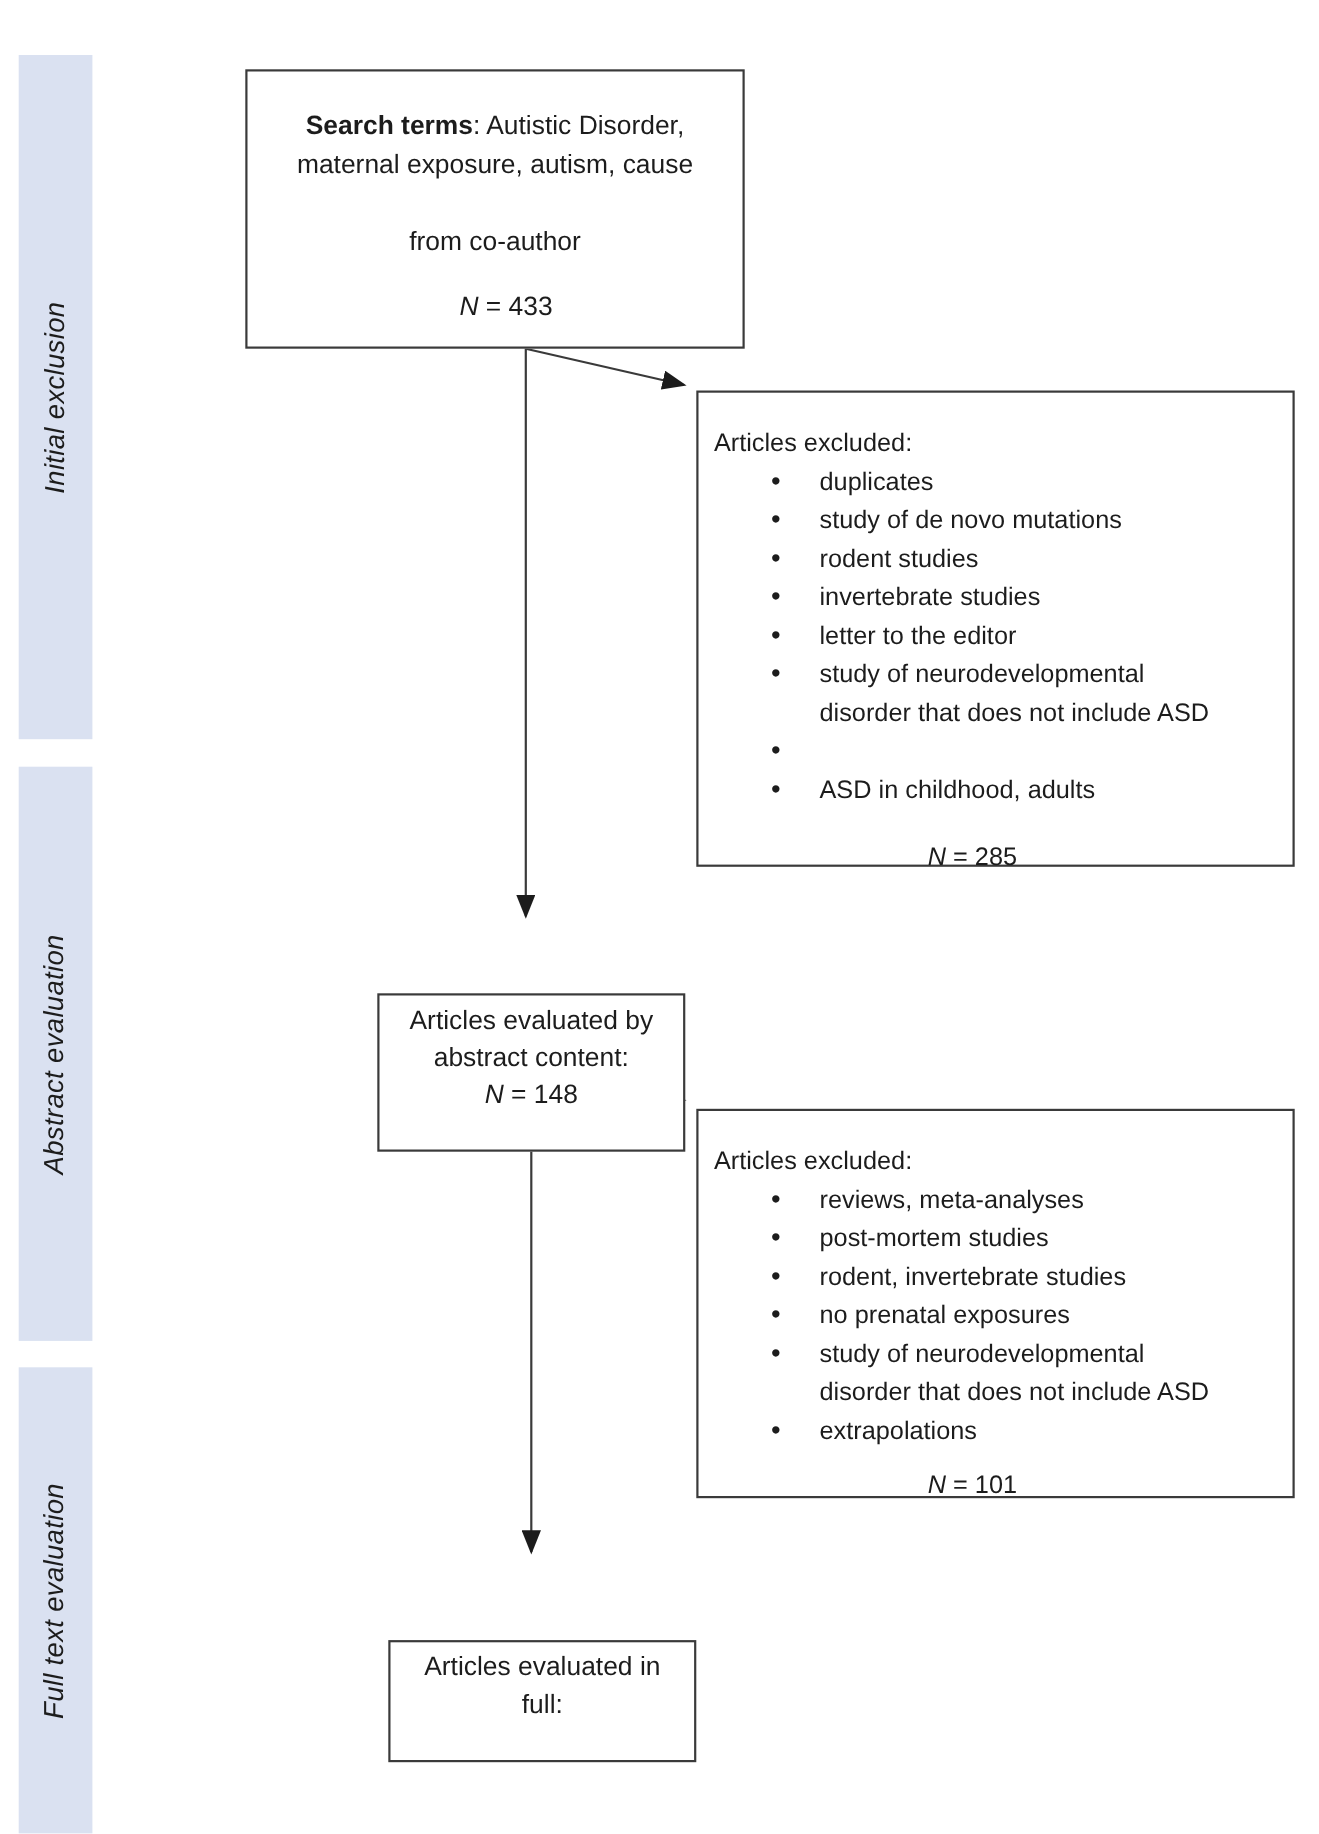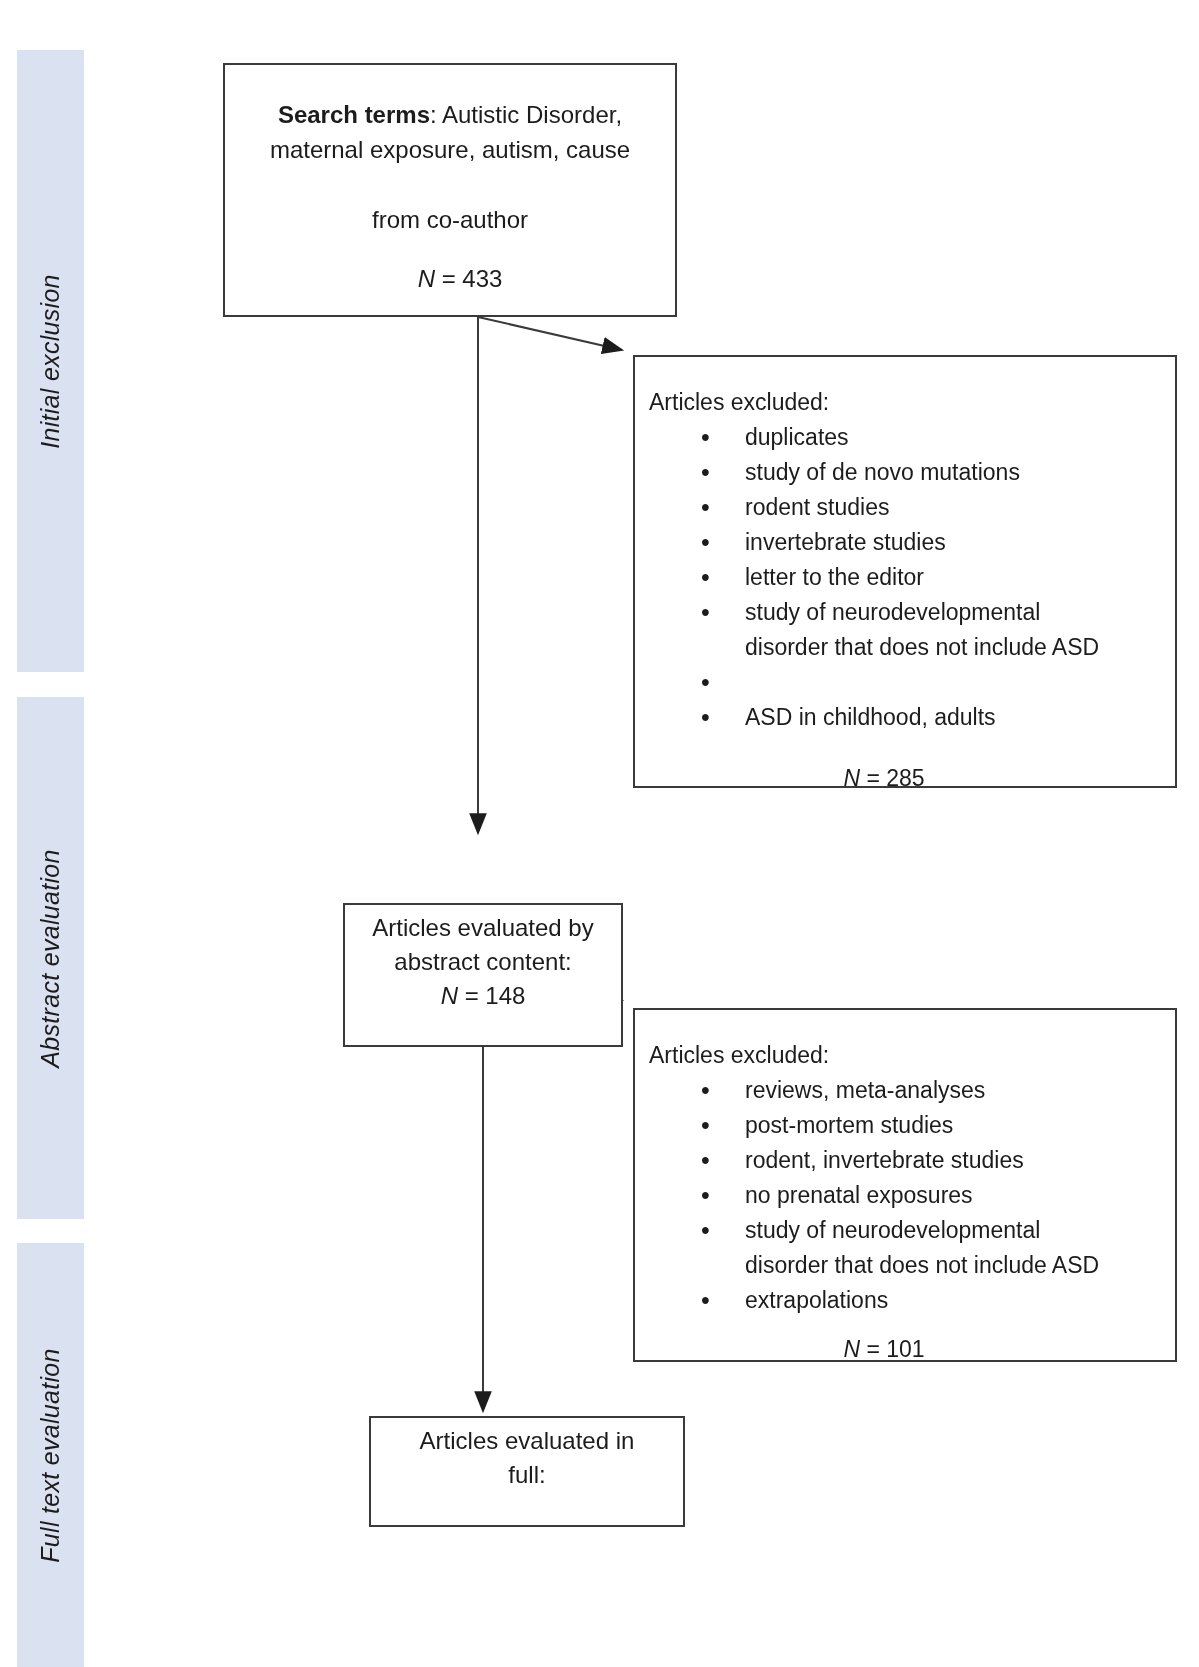--- a/index.html
+++ b/index.html
@@ -22,21 +22,21 @@
   
   .node{
     position:absolute;border:2px solid #3a3a3a;background:#ffffff;box-sizing:border-box;
   }
   .search-node{left:223px;top:63px;width:454px;height:254px;
     text-align:center;font-size:24px;line-height:35px;padding-top:32px;}
   .excl-node{font-size:23px;line-height:35px;padding:28px 56px 0 14px;}
   .excl1{left:633px;top:355px;width:544px;height:433px;}
   .excl2{left:633px;top:1008px;width:544px;height:354px;}
   .mid-node{left:343px;top:883px;width:280px;height:144px;margin-top:20px;}
-  .final-node{left:353px;top:1416px;width:316px;height:111px;margin-left:16px;}
+  .final-node{left:353px;top:1491px;width:280px;height:111px;}
   .center-text{text-align:center;font-size:24px;line-height:34px;padding-top:6px;}
   .b{font-weight:bold;}
   .spacer{height:35px;}
   .nline{margin-top:24px;margin-left:20px;}
   .nline i, .ncount i{font-style:italic;}
   .brow{display:flex;}
   .bdot{flex:none;width:44px;padding-left:52px;font-size:25px;}
   .btxt{flex:1;}
   .ncount{text-align:center;margin-top:26px;}
   .ncount.mt14{margin-top:14px;}

